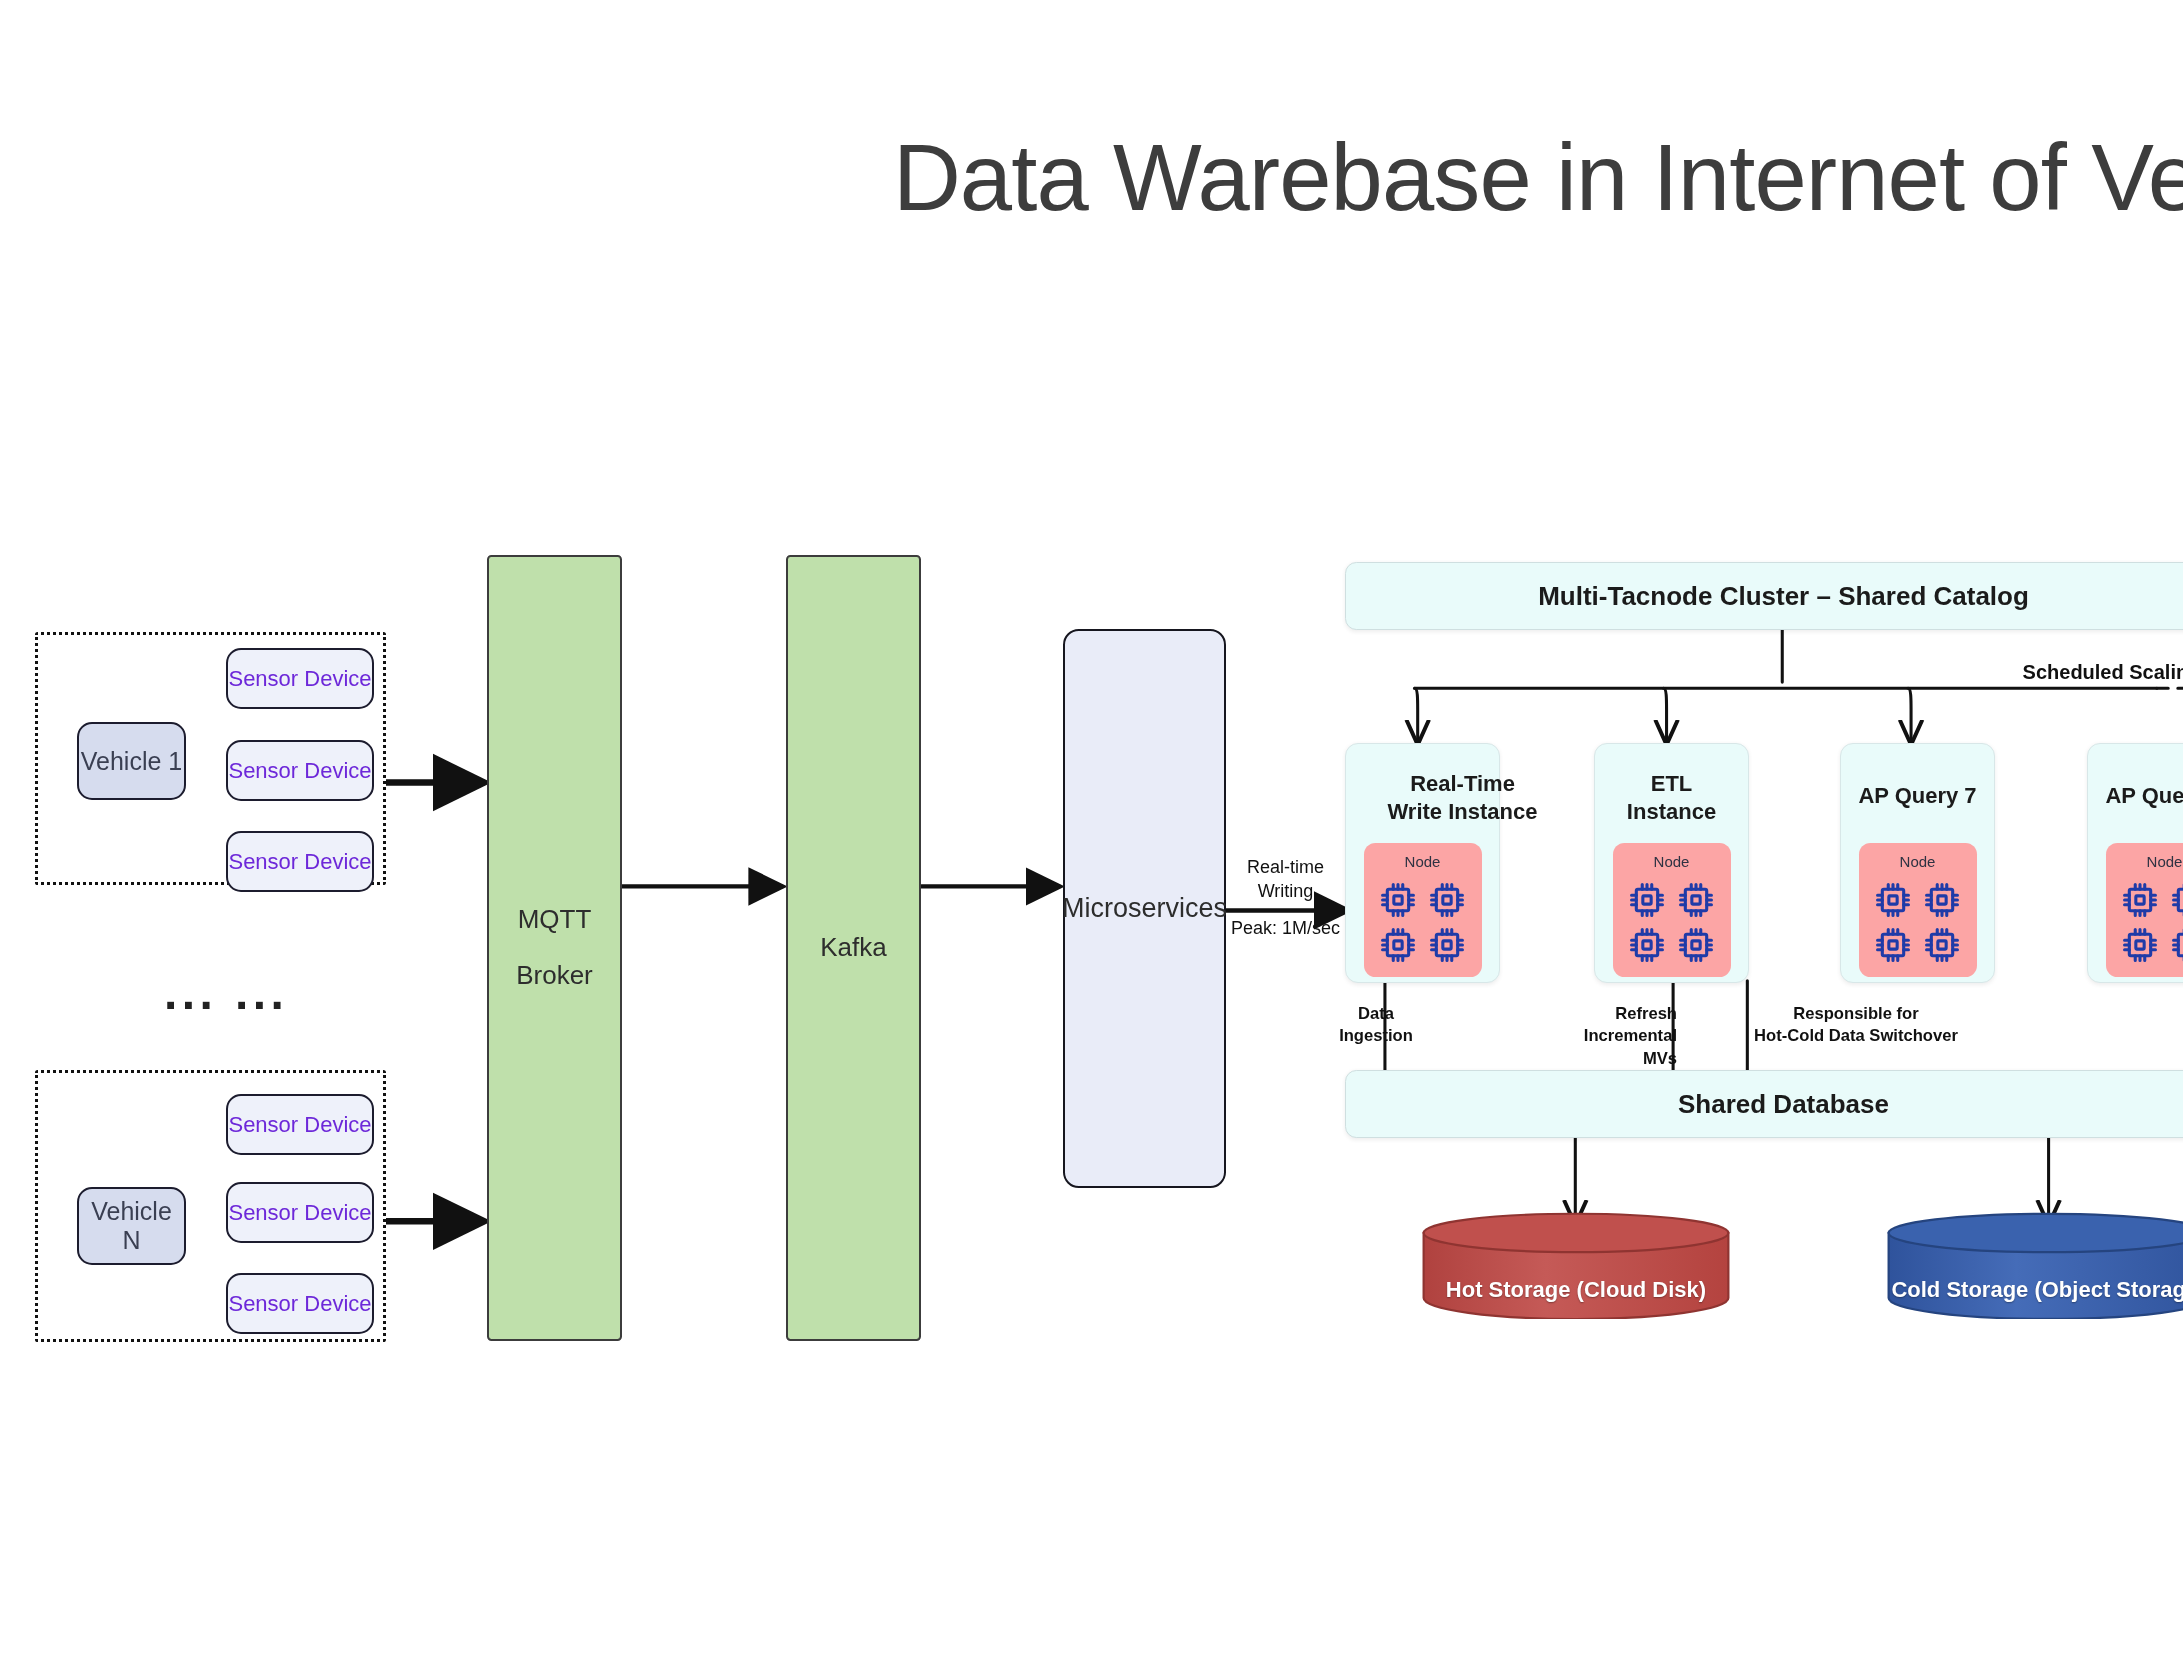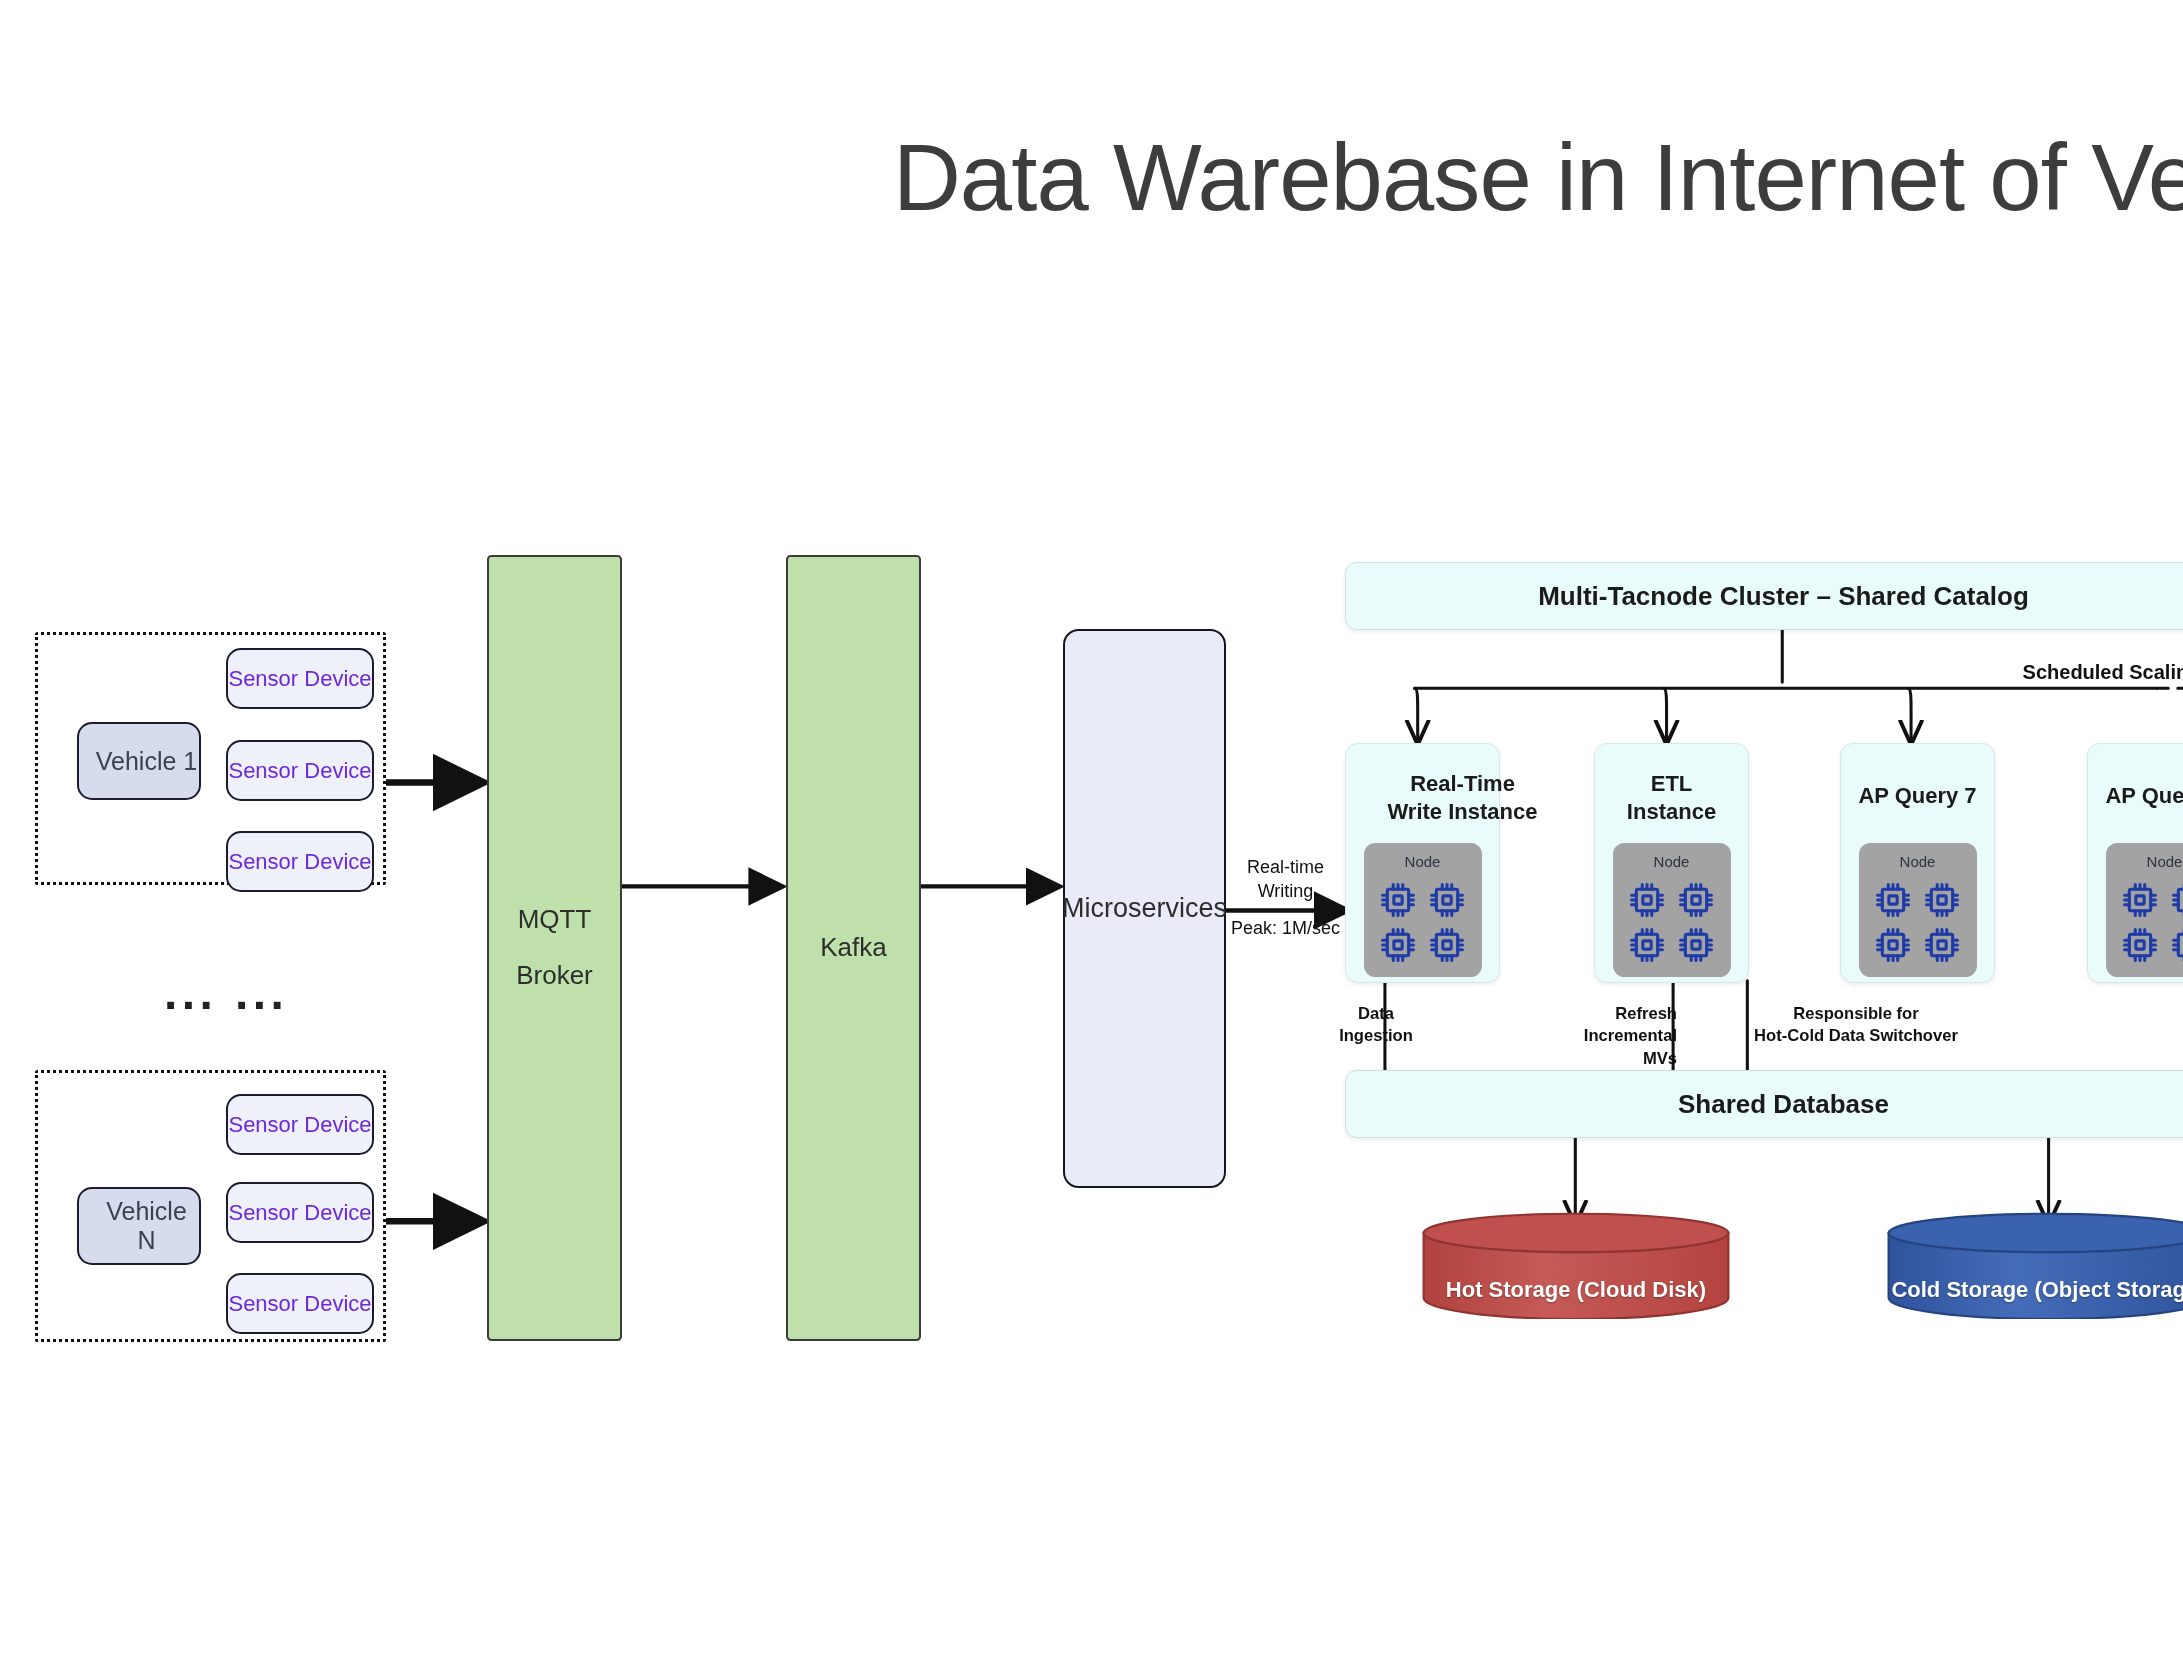--- a/index.html
+++ b/index.html
@@ -32,21 +32,20 @@
     border-radius:2.6px;
     background:#fff;
   }
   .vehicle-box{
     position:absolute;
     background:#d6dcee;
     border:2.2px solid #1c1c2e;
     border-radius:15px;
     font-size:25px;
     color:#3a3f52;
-    padding-left:15px;
   }
   .sensor-box{
     position:absolute;
     background:#eef1fa;
     border:2.2px solid #1c1c2e;
     border-radius:15px;
     font-size:22px;
     color:#6d28d9;
   }
   .ellipsis-dots{
@@ -97,21 +96,21 @@
     box-shadow:0 1.7px 4.4px rgba(0,0,0,.07);
   }
   .instance-title{
     position:absolute;left:0;width:100%;
     text-align:center;
     font-size:22px;font-weight:700;color:#1b1b1b;
     line-height:1.25;
   }
   .node-box{
     position:absolute;
-    background:#a3a3a3;
+    background:#fca5a5;
     border-radius:11.4px;
   }
   .node-label{
     position:absolute;left:0;width:100%;
     text-align:center;font-size:15px;color:#2e3242;
   }
   .chip-grid{
     position:absolute;
     display:grid;
     grid-template-columns:1fr 1fr;

